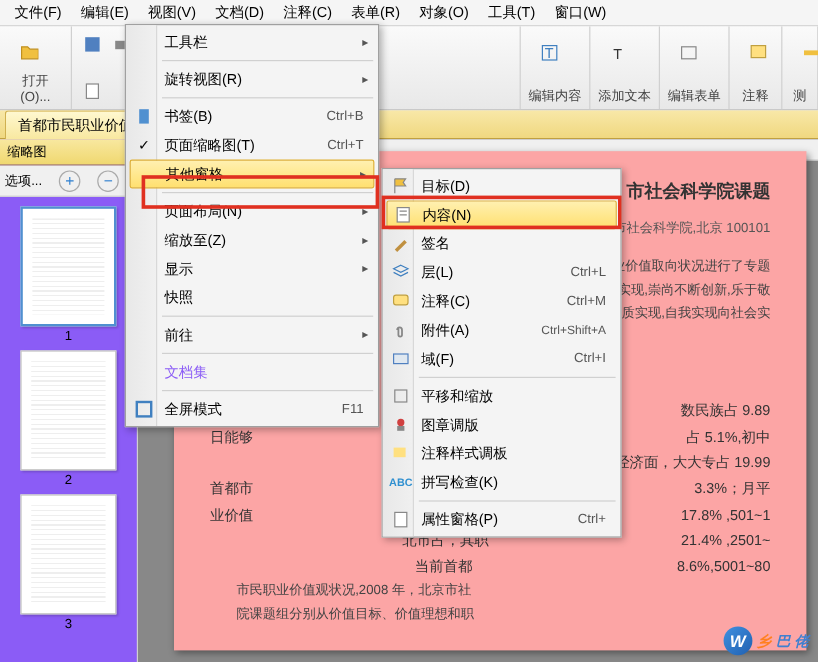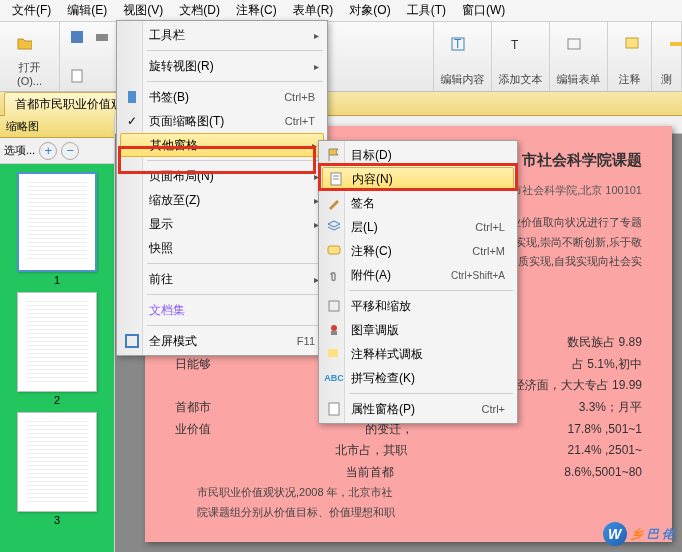--- a/index.html
+++ b/index.html
@@ -8,23 +8,23 @@
 .menubar span{padding:2px 8px;cursor:default}
 .toolbar{height:70px;background:linear-gradient(#fafafa,#e8e8e8);border-bottom:1px solid #c0c0c0;display:flex}
 .tgroup{border-right:1px solid #d0d0d0;padding:4px 6px;display:flex;flex-direction:column;justify-content:space-between}
 .trow{display:flex;gap:4px;align-items:center}
 .tbtn{width:22px;height:22px;border:1px solid transparent;border-radius:2px;display:flex;align-items:center;justify-content:center}
 .tbtn-lg{width:36px;height:36px}
 .tlabel{font-size:11px;color:#444;text-align:center}
 .tabbar{height:24px;background:linear-gradient(#f8e8a8,#f0d880);border-bottom:1px solid #c0a040;display:flex;align-items:center;padding-left:4px}
 .tab{padding:3px 10px;background:linear-gradient(#fff8d0,#f8e8a0);border:1px solid #d0b050;border-bottom:none;border-radius:3px 3px 0 0}
 .body{display:flex;height:436px}
-.sidebar{width:115px;background:#22c55e;border-right:1px solid #d0d0d0;display:flex;flex-direction:column}
+.sidebar{width:115px;background:#8b5cf6;border-right:1px solid #d0d0d0;display:flex;flex-direction:column}
 .sidehead{height:22px;background:linear-gradient(#f8e8a0,#f0d870);border-bottom:1px solid #c0a040;padding:3px 6px;font-size:11px}
-.sidetools{height:26px;background:#f0f0f0;border-bottom:1px solid #d0d0d0;display:flex;align-items:center;padding:0 4px;gap:4px}
+.sidetools{height:26px;background:#f0f0f0;border-bottom:1px solid #d0d0d0;display:flex;align-items:center;padding:0 4px;gap:14px}
 .thumbs{flex:1;overflow:auto;padding:8px;display:flex;flex-direction:column;gap:6px;align-items:center}
 .thumb{width:80px;height:100px;background:#fff;border:1px solid #c0c0c0;box-shadow:1px 1px 2px rgba(0,0,0,.2);position:relative}
 .thumb.sel{border:2px solid #5090d0}
 .thumb::after{content:"";position:absolute;inset:8px;background:repeating-linear-gradient(#eee 0 1px,transparent 1px 4px)}
 .thumbnum{text-align:center;font-size:11px;margin-top:2px}
 .main{flex:1;background:#888;position:relative;overflow:hidden}
 .page{position:absolute;left:30px;top:10px;right:10px;bottom:10px;background:#fca5a5;box-shadow:2px 2px 6px rgba(0,0,0,.4);padding:20px 30px;color:#333;line-height:1.8}
 .page h2{font-size:15px;margin-bottom:8px}
 .page .sub{font-size:11px;color:#555;margin-bottom:12px}
 .page p{font-size:11px;text-indent:2em;color:#444}
@@ -32,21 +32,21 @@
 .menu .iconcol{position:absolute;left:0;top:0;bottom:0;width:26px;background:linear-gradient(90deg,#e8e8e8,#f0f0f0);border-right:1px solid #d8d8d8}
 .mitem{position:relative;height:24px;display:flex;align-items:center;padding-left:30px;padding-right:18px}
 .mitem.sub::after{content:"▸";position:absolute;right:6px;font-size:10px;color:#555}
 .mitem .sc{position:absolute;right:20px;color:#555;font-size:11px}
 .mitem.nosub .sc{right:10px}
 .mitem.hl{background:linear-gradient(#fff0b0,#ffe070);border:1px solid #e0b030;border-radius:2px;margin:0 1px;padding-left:29px}
 .mitem.dis{color:#8b5cf6}
 .msep{height:1px;background:#d0d0d0;margin:3px 2px 3px 28px}
 .micon{position:absolute;left:4px;width:18px;height:18px;display:flex;align-items:center;justify-content:center}
 .redbox{position:absolute;border:3px solid #e03020;pointer-events:none}
-#menu1{left:116px;top:20px;width:212px}
+#menu1{left:104px;top:20px;width:212px}
 #menu2{left:318px;top:140px;width:200px}
 .ruler{height:18px;background:#f0f0f0;border-bottom:1px solid #c0c0c0}
 .watermark{position:absolute;right:8px;bottom:6px;display:flex;align-items:center;gap:4px;font-size:16px;font-weight:bold;font-style:italic}
 .watermark .logo{width:24px;height:24px;border-radius:50%;background:linear-gradient(135deg,#4090e0,#2060b0);display:flex;align-items:center;justify-content:center;color:#fff;font-size:14px}
 .watermark .t1{color:#ff8020}
 .watermark .t2{color:#4080d0}
 svg{width:16px;height:16px}
 </style>
 </head>
 <body>
@@ -323,20 +323,29 @@
     </div>
   <div class="mitem nosub">
       <span class="micon">
         <svg>
           <path d="M5 8c0-3 4-3 4 0v4c0 2-3 2-3 0V6" fill="none" stroke="#888" stroke-width="1.5"></path>
         </svg>
       </span>
       <span>附件(A)</span>
       <span class="sc" style="font-size:10px">Ctrl+Shift+A</span>
     </div>
+  <div class="mitem nosub">
+      <span class="micon">
+        <svg>
+          <rect x="2" y="4" width="12" height="8" fill="#e0e8f0" stroke="#5080c0"></rect>
+        </svg>
+      </span>
+      <span>域(F)</span>
+      <span class="sc">Ctrl+I</span>
+    </div>
   <div class="msep"></div>
   <div class="mitem">
       <span class="micon">
         <svg>
           <rect x="3" y="3" width="10" height="10" fill="none" stroke="#888"></rect>
         </svg>
       </span>
       <span>平移和缩放</span>
     </div>
   <div class="mitem">

